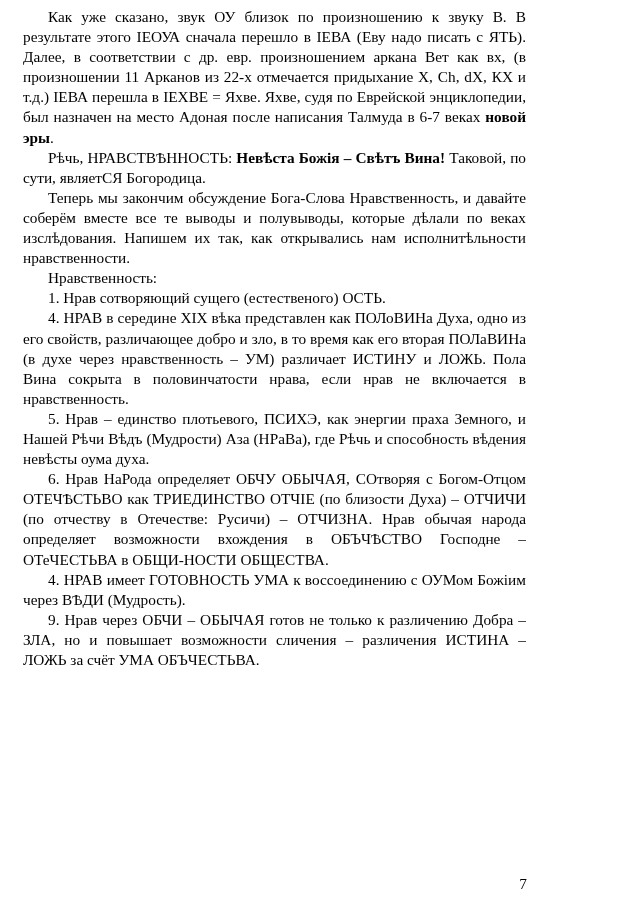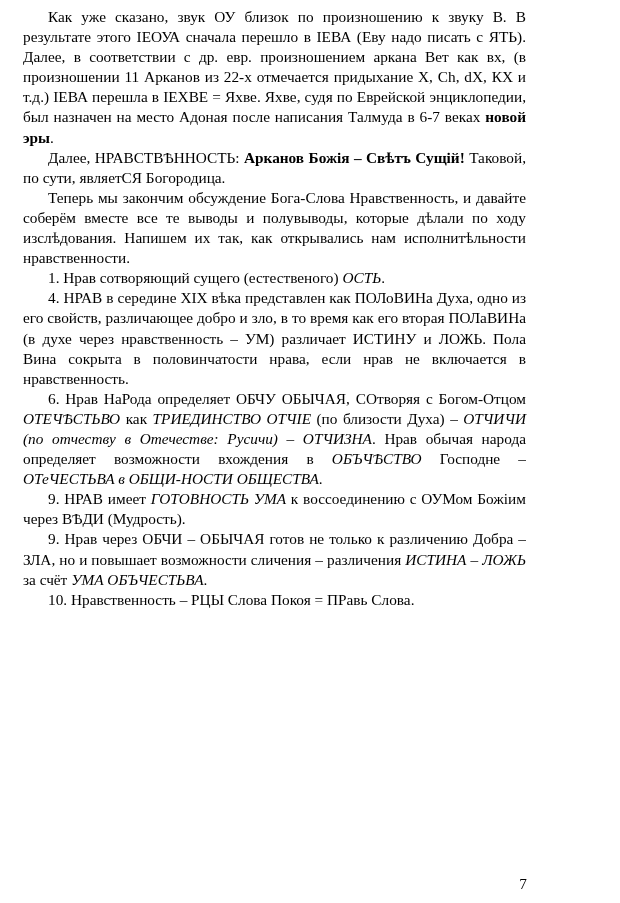--- a/index.html
+++ b/index.html
@@ -20,39 +20,40 @@
   }
   .text-body {
     text-align: justify;
     font-size: 15.3px;
     line-height: 20.1px;
   }
   .text-body p {
     margin: 0;
     text-indent: 25px;
   }
-  .italic { font-style: italic; }
+  .italic { }
   .bold { font-weight: bold; }
   .page-number {
     position: absolute;
     right: 21px;
     bottom: 12px;
     font-size: 15.3px;
     line-height: 1;
   }
 </style>
 </head>
 <body>
 
 <div class="sheet">
   <div class="text-body">
       <p><span>Как уже сказано, звук ОУ близок по произношению к звуку В. В результате этого ІЕОУА сначала перешло в ІЕВА (Еву надо писать с ЯТЬ). Далее, в соответствии с др. евр. произношением аркана Вет как вх, (в произношении 11 Арканов из 22-х отмечается придыхание Х, Ch, dX, КХ и т.д.) ІЕВА перешла в ІЕХВЕ = Яхве. Яхве, судя по Еврейской энциклопедии, был назначен на место Адоная после написания Талмуда в 6-7 веках </span><span class="bold">новой эры</span><span>.</span></p>
-      <p><span>Далее, НРАВСТВѢННОСТЬ: </span><span class="bold">Арканов Божія – Свѣтъ Сущій!</span><span> Таковой, по сути, являетСЯ Богородица.</span></p>
-      <p><span>Теперь мы закончим обсуждение Бога-Слова Нравственность, и давайте соберём вместе все те выводы и полувыводы, которые дѣлали по ходу изслѣдования. Напишем их так, как открывались нам исполнитѣльности нравственности.</span></p>
+      <p><span>Рѣчь, НРАВСТВѢННОСТЬ: </span><span class="bold">Невѣста Божія – Свѣтъ Вина!</span><span> Таковой, по сути, являетСЯ Богородица.</span></p>
+      <p><span>Теперь мы закончим обсуждение Бога-Слова Нравственность, и давайте соберём вместе все те выводы и полувыводы, которые дѣлали по веках изслѣдования. Напишем их так, как открывались нам исполнитѣльности нравственности.</span></p>
+      <p><span>Нравственность:</span></p>
       <p><span>1. Нрав сотворяющий сущего (естественого) </span><span class="italic">ОСТЬ</span><span>.</span></p>
       <p><span>4. НРАВ в середине XIX вѣка представлен как ПОЛоВИНа Духа, одно из его свойств, различающее добро и зло, в то время как его вторая ПОЛаВИНа (в духе через нравственность – УМ) различает ИСТИНУ и ЛОЖЬ. Пола Вина сокрыта в половинчатости нрава, если нрав не включается в нравственность.</span></p>
+      <p><span>5. Нрав – единство плотьевого, </span><span class="italic">ПСИХЭ</span><span>, как энергии праха Земного, и Нашей Рѣчи Вѣдъ (Мудрости) Аза (НРаВа), где Рѣчь и способность </span><span class="italic">вѣдения невѣсты оума духа</span><span>.</span></p>
       <p><span>6. Нрав НаРода определяет ОБЧУ ОБЫЧАЯ, СОтворяя с Богом-Отцом </span><span class="italic">ОТЕЧѢСТЬВО</span><span> как </span><span class="italic">ТРИЕДИНСТВО ОТЧІЕ</span><span> (по близости Духа) – </span><span class="italic">ОТЧИЧИ (по отчеству в Отечестве: Русичи) – ОТЧИЗНА</span><span>. Нрав обычая народа определяет возможности вхождения в </span><span class="italic">ОБЪЧѢСТВО</span><span> Господне – </span><span class="italic">ОТеЧЕСТЬВА в ОБЩИ-НОСТИ ОБЩЕСТВА</span><span>.</span></p>
-      <p><span>9. НРАВ имеет </span><span class="italic">ГОТОВНОСТЬ УМА</span><span> к воссоединению с ОУМом Божіим через ВѢДИ (Мудрость).</span></p>
+      <p><span>4. НРАВ имеет </span><span class="italic">ГОТОВНОСТЬ УМА</span><span> к воссоединению с ОУМом Божіим через ВѢДИ (Мудрость).</span></p>
       <p><span>9. Нрав через ОБЧИ – ОБЫЧАЯ готов не только к различению Добра – ЗЛА, но и повышает возможности сличения – различения </span><span class="italic">ИСТИНА – ЛОЖЬ</span><span> за счёт </span><span class="italic">УМА ОБЪЧЕСТЬВА</span><span>.</span></p>
-      <p><span>10. Нравственность – РЦЫ Слова Покоя = ПРавь Слова.</span></p>
     </div>
   <div class="page-number">7</div>
 </div>
 
 </body></html>

